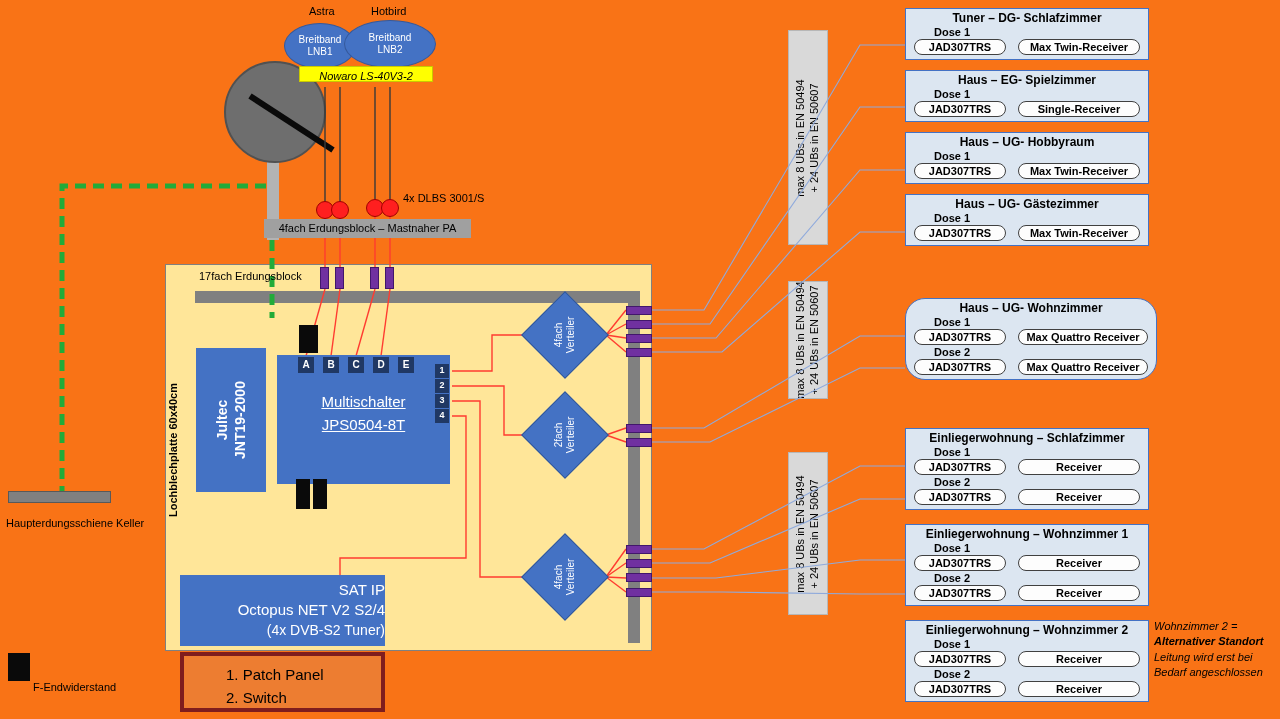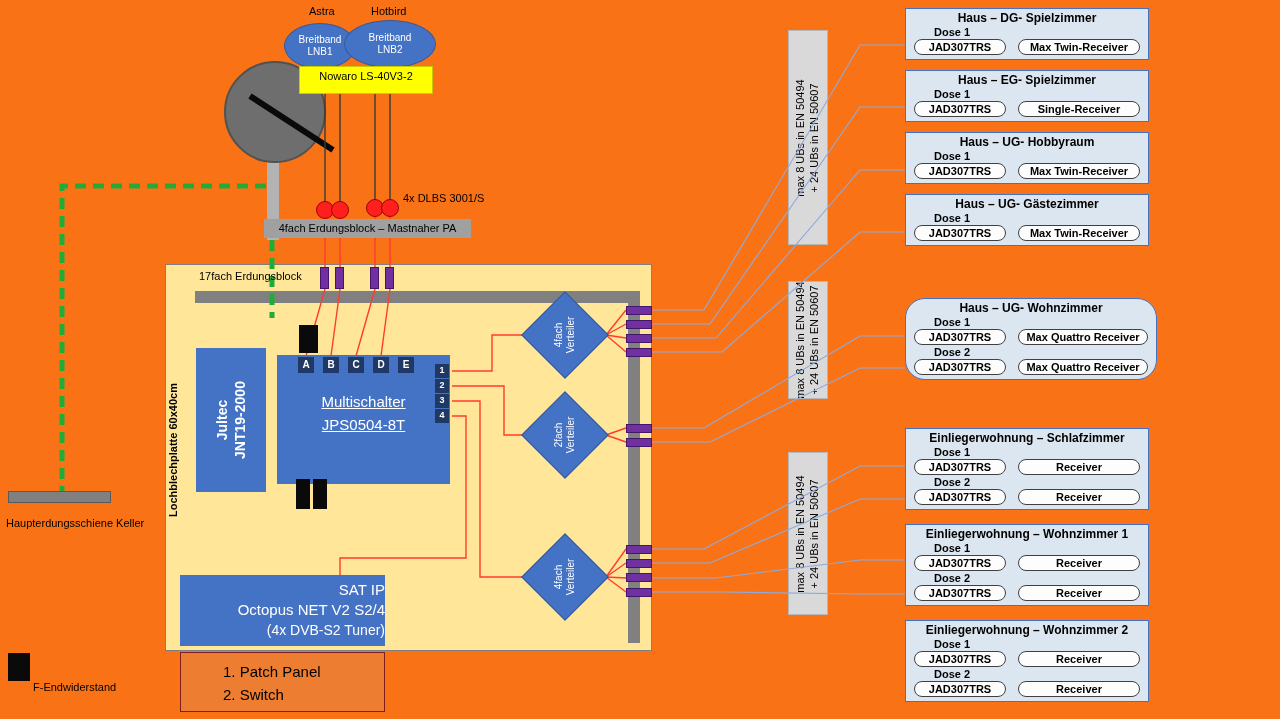--- a/index.html
+++ b/index.html
@@ -13,43 +13,43 @@
   .track { position:absolute; background:#808080; z-index:1; }
 
   .rot-wrap { position:absolute; z-index:3; }
   .rotc { position:absolute; left:50%; top:50%; transform:translate(-50%,-50%) rotate(-90deg);
           white-space:nowrap; text-align:center; font-size:11px; line-height:1.25; color:#000; }
 
   .bluebox { position:absolute; background:#4472c4; color:#fff; z-index:3; }
   .ellipse { position:absolute; border-radius:50%; background:#4472c4; border:1px solid #35599c;
              color:#fff; display:flex; flex-direction:column; align-items:center; justify-content:center;
              font-size:10px; line-height:1.2; text-align:center; }
-  .mount { position:absolute; left:299px; top:66px; width:134px; height:28px; background:#ffff00;
-           border:1px solid #c9c900; font-size:11px; text-align:center; line-height:18px; z-index:5; }
+  .mount { position:absolute; left:299px; top:66px; width:134px; height:16px; background:#ffff00;
+           border:1px solid #c9c900; font-size:11px; text-align:center; line-height:18px; z-index:5;font-style:italic; }
   .graybar { position:absolute; background:#a0a0a0; color:#000; font-size:11px; text-align:center; z-index:3; }
 
   .purple { position:absolute; background:#7030a0; border:1px solid #42176b; z-index:3; }
 
   .port { position:absolute; width:16px; height:16px; background:#203864; color:#fff; font-size:10px;
           font-weight:bold; text-align:center; line-height:15px; z-index:4; }
   .oport { position:absolute; width:14px; height:14px; background:#203864; color:#fff; font-size:9px;
            font-weight:bold; text-align:center; line-height:13px; z-index:4; }
 
   .diamond { position:absolute; width:62px; height:62px; background:#4472c4; border:1px solid #2f5597;
              transform:rotate(45deg); z-index:3; }
   .dlabel { position:absolute; left:50%; top:50%; transform:translate(-50%,-50%) rotate(-135deg);
             color:#fff; font-size:10px; line-height:1.2; text-align:center; white-space:nowrap; }
 
   .satip { position:absolute; left:180px; top:575px; width:205px; height:71px; background:#4472c4;
            color:#fff; text-align:right; z-index:3; padding-top:5px; }
   .satip .l1,.satip .l2 { font-size:15px; line-height:1.35; }
   .satip .l3 { font-size:14px; line-height:1.35; }
 
   .patch { position:absolute; left:180px; top:652px; width:205px; height:60px; background:#ed7d31;
-           border:1px solid #7f1d1d; color:#000; font-size:15px; padding:7px 0 0 42px; line-height:1.55; z-index:3; }
+           border:4px solid #7f1d1d; color:#000; font-size:15px; padding:7px 0 0 42px; line-height:1.55; z-index:3; }
 
   .blackblock { position:absolute; background:#0a0a0a; z-index:4; }
 
   .rail { position:absolute; left:8px; top:491px; width:103px; height:12px; background:#808080;
           border:1px solid #595959; z-index:3; }
 
   .ubbar { position:absolute; left:788px; width:40px; background:#d9d9d9; border:1px solid #b7b7b7; z-index:1; }
 
   .room { position:absolute; left:905px; width:244px; background:#dce6f1; border:1.5px solid #4472c4;
           z-index:3; padding:2px 6px 4px; }
@@ -245,21 +245,21 @@
     </div>
   </div>
   <div class="ubbar" style="top:452px; height:163px;">
     <div class="rotc">
       <div>max 8 UBs in EN 50494</div>
       <div>+ 24 UBs in EN 50607</div>
     </div>
   </div>
 
   <div class="room" style="top:8px;">
-    <div class="room-title">Haus – DG- Spielzimmer</div>
+    <div class="room-title">Tuner – DG- Schlafzimmer</div>
     <div class="dose-label">Dose 1</div>
     <div class="dose-row">
       <div class="pill outlet">JAD307TRS</div>
       <div class="pill recv">Max Twin-Receiver</div>
     </div>
   </div>
   <div class="room" style="top:70px;">
     <div class="room-title">Haus – EG- Spielzimmer</div>
     <div class="dose-label">Dose 1</div>
     <div class="dose-row">
@@ -329,14 +329,20 @@
       <div class="pill outlet">JAD307TRS</div>
       <div class="pill recv">Receiver</div>
     </div>
     <div class="dose-label">Dose 2</div>
     <div class="dose-row">
       <div class="pill outlet">JAD307TRS</div>
       <div class="pill recv">Receiver</div>
     </div>
   </div>
 
+  <div class="note">
+    <div>Wohnzimmer 2 =</div>
+    <div class="b">Alternativer Standort</div>
+    <div>Leitung wird erst bei</div>
+    <div>Bedarf angeschlossen</div>
+  </div>
 
 </div>
 
 </body></html>

